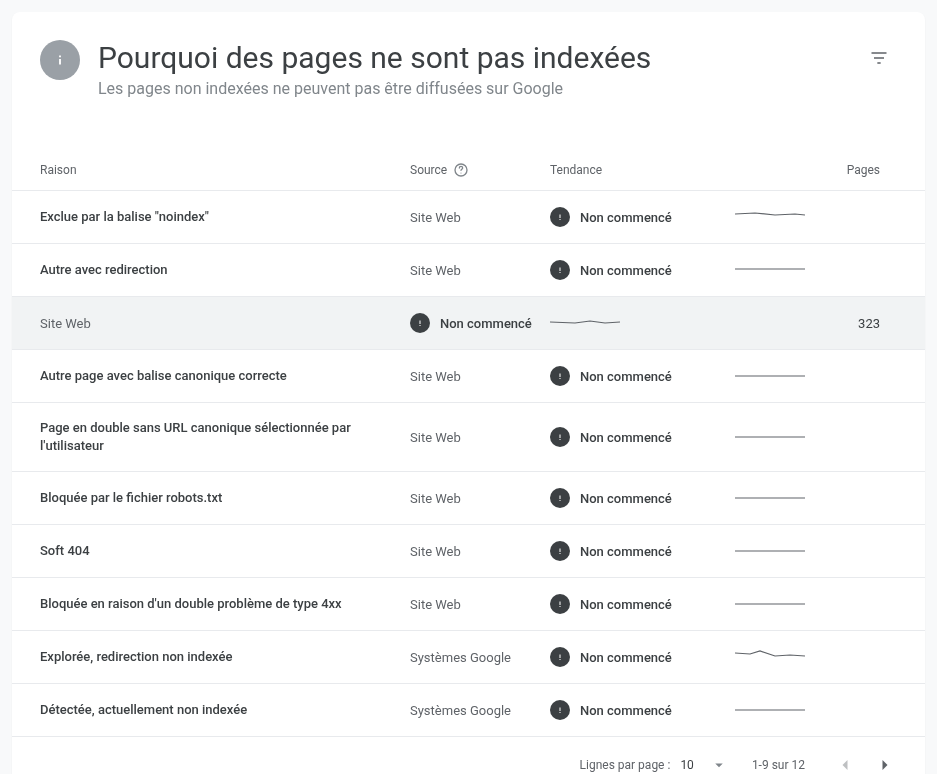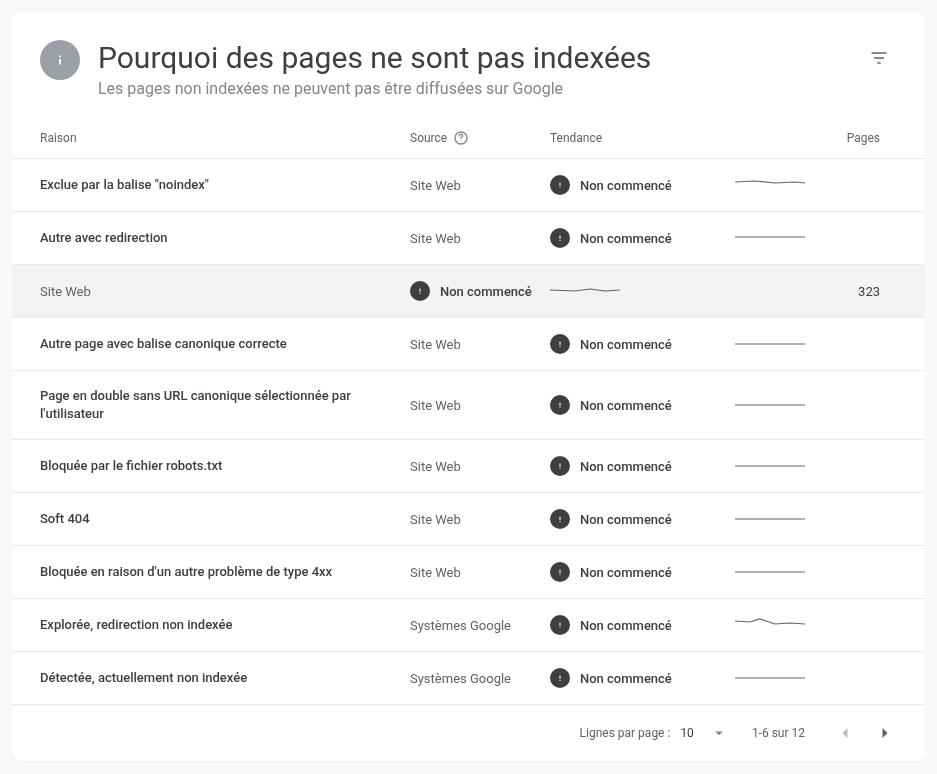--- a/index.html
+++ b/index.html
@@ -10,21 +10,21 @@
 .info-circle svg { width: 22px; height: 22px; }
 .header-texts { flex: 1; }
 .title { font-size: 30px; font-weight: 400; color: #3c4043; margin-bottom: 4px; }
 .subtitle { font-size: 16px; color: #80868b; }
 .filter-btn { width: 36px; height: 36px; border-radius: 50%; display: flex; align-items: center; justify-content: center; cursor: pointer; color: #5f6368; }
 .filter-btn svg { width: 20px; height: 20px; }
 
 .table { width: 100%; }
 .thead, .trow { display: grid; grid-template-columns: 370px 140px 185px 145px 90px; align-items: center; }
 .thead { padding: 12px 28px; font-size: 12px; color: #5f6368; }
-.th { display: flex; align-items: center; gap: 6px; }
+.th { display: flex; align-items: center; gap: 6px; margin-top: 32px; }
 .th.right { justify-content: flex-end; }
 .help-icon { width: 16px; height: 16px; color: #80868b; }
 .sort-arrow { width: 16px; height: 16px; color: #3c4043; }
 
 .trow { padding: 16px 28px; font-size: 13px; color: #3c4043; border-top: 1px solid #e8eaed; cursor: pointer; }
 .trow.highlight { background: #f1f3f4; }
 .td-reason { font-weight: 500; padding-right: 16px; line-height: 1.4; }
 .td-source { color: #5f6368; }
 .td-validation { display: flex; align-items: center; gap: 10px; font-weight: 500; }
 .warn-circle { width: 20px; height: 20px; border-radius: 50%; background: #3c4043; display: flex; align-items: center; justify-content: center; flex-shrink: 0; }
@@ -205,21 +205,21 @@
             <span>Non commencé</span>
           </div>
           <div class="td-trend">
             <svg class="spark" viewBox="0 0 70 18">
               <path d="M0,9 L70,9"></path>
             </svg>
           </div>
           <div class="td-pages">4</div>
         </div>
         <div class="trow">
-          <div class="td-reason">Bloquée en raison d'un autre problème de type 4xx</div>
+          <div class="td-reason">Bloquée en raison d'un double problème de type 4xx</div>
           <div class="td-source">Site Web</div>
           <div class="td-validation">
             <span class="warn-circle">
               <svg viewBox="0 0 24 24">
                 <path d="M11 7h2v7h-2zM11 16h2v2h-2z"></path>
               </svg>
             </span>
             <span>Non commencé</span>
           </div>
           <div class="td-trend">
@@ -271,21 +271,21 @@
   <div class="footer">
     <div class="rows-per">
       <span>Lignes par page :</span>
       <div class="rpp-select">
         <span>10</span>
         <svg class="chev" viewBox="0 0 24 24">
             <path d="M7 10l5 5 5-5z"></path>
           </svg>
       </div>
     </div>
-    <span>1-6 sur 12</span>
+    <span>1-9 sur 12</span>
     <div class="pager">
       <div class="pager-btn disabled">
         <svg viewBox="0 0 24 24">
             <path d="M15 6l-6 6 6 6z"></path>
           </svg>
       </div>
       <div class="pager-btn">
         <svg viewBox="0 0 24 24">
             <path d="M9 6l6 6-6 6z"></path>
           </svg>

